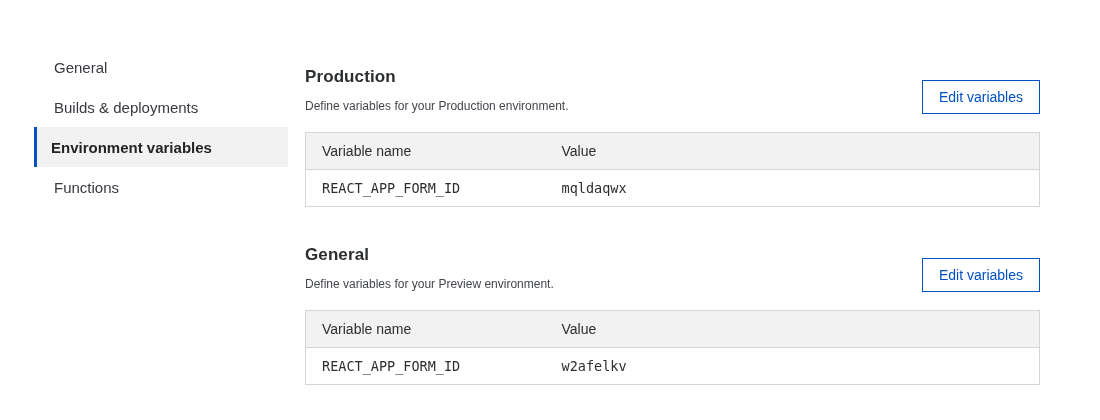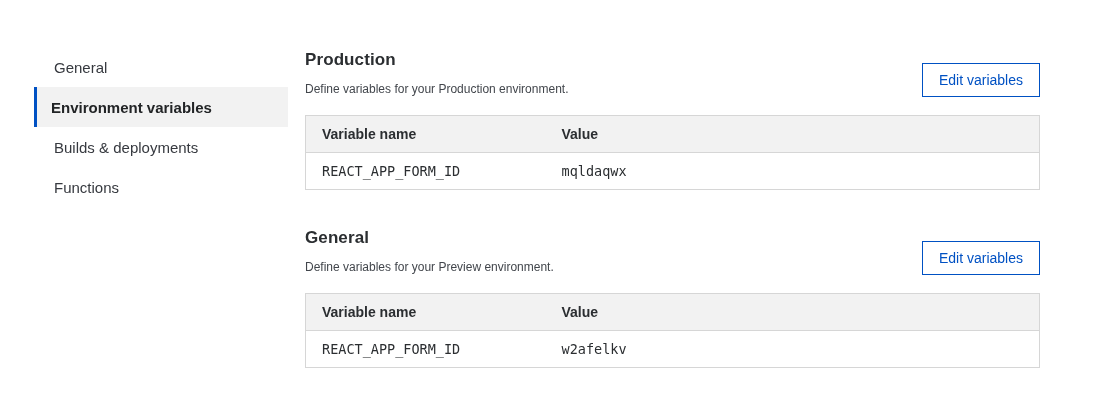--- a/index.html
+++ b/index.html
@@ -38,21 +38,21 @@
     padding-left: 14px;
     font-weight: 700;
     color: #222426;
   }
 
   
   .content {
     flex: 1 1 auto;
     margin-left: 17px;
     margin-right: 44px;
-    margin-top: 3px;
+    margin-top: 20px;
   }
   .section + .section { margin-top: 38px; }
   .section-header {
     display: flex;
     justify-content: space-between;
     align-items: flex-start;
   }
   .section-title {
     font-size: 17px;
     font-weight: 700;
@@ -84,21 +84,21 @@
     width: 100%;
     border-collapse: collapse;
     table-layout: fixed;
     border: 1px solid #d6d6d6;
   }
   table.vars col.c1 { width: 240px; }
   table.vars thead th {
     background: #f2f2f2;
     text-align: left;
     font-size: 14px;
-    font-weight: 700;
+    font-weight: 400;
     color: #2b2e31;
     height: 37px;
     padding: 0 16px;
     border-bottom: 1px solid #d6d6d6;
     vertical-align: middle;
   }
   table.vars tbody td {
     height: 37px;
     padding: 0 16px;
     vertical-align: middle;
@@ -110,25 +110,25 @@
 </style>
 </head>
 <body>
 
 <div class="page">
 
   <nav class="sidebar">
     <div class="side-item">
       <span>General</span>
     </div>
+    <div class="side-item">
+      <span>Builds &amp; deployments</span>
+    </div>
     <div class="side-item selected">
       <span>Environment variables</span>
-    </div>
-    <div class="side-item">
-      <span>Builds &amp; deployments</span>
     </div>
     <div class="side-item">
       <span>Functions</span>
     </div>
   </nav>
 
   <main class="content">
 
     <section class="section">
       <div class="section-header">

